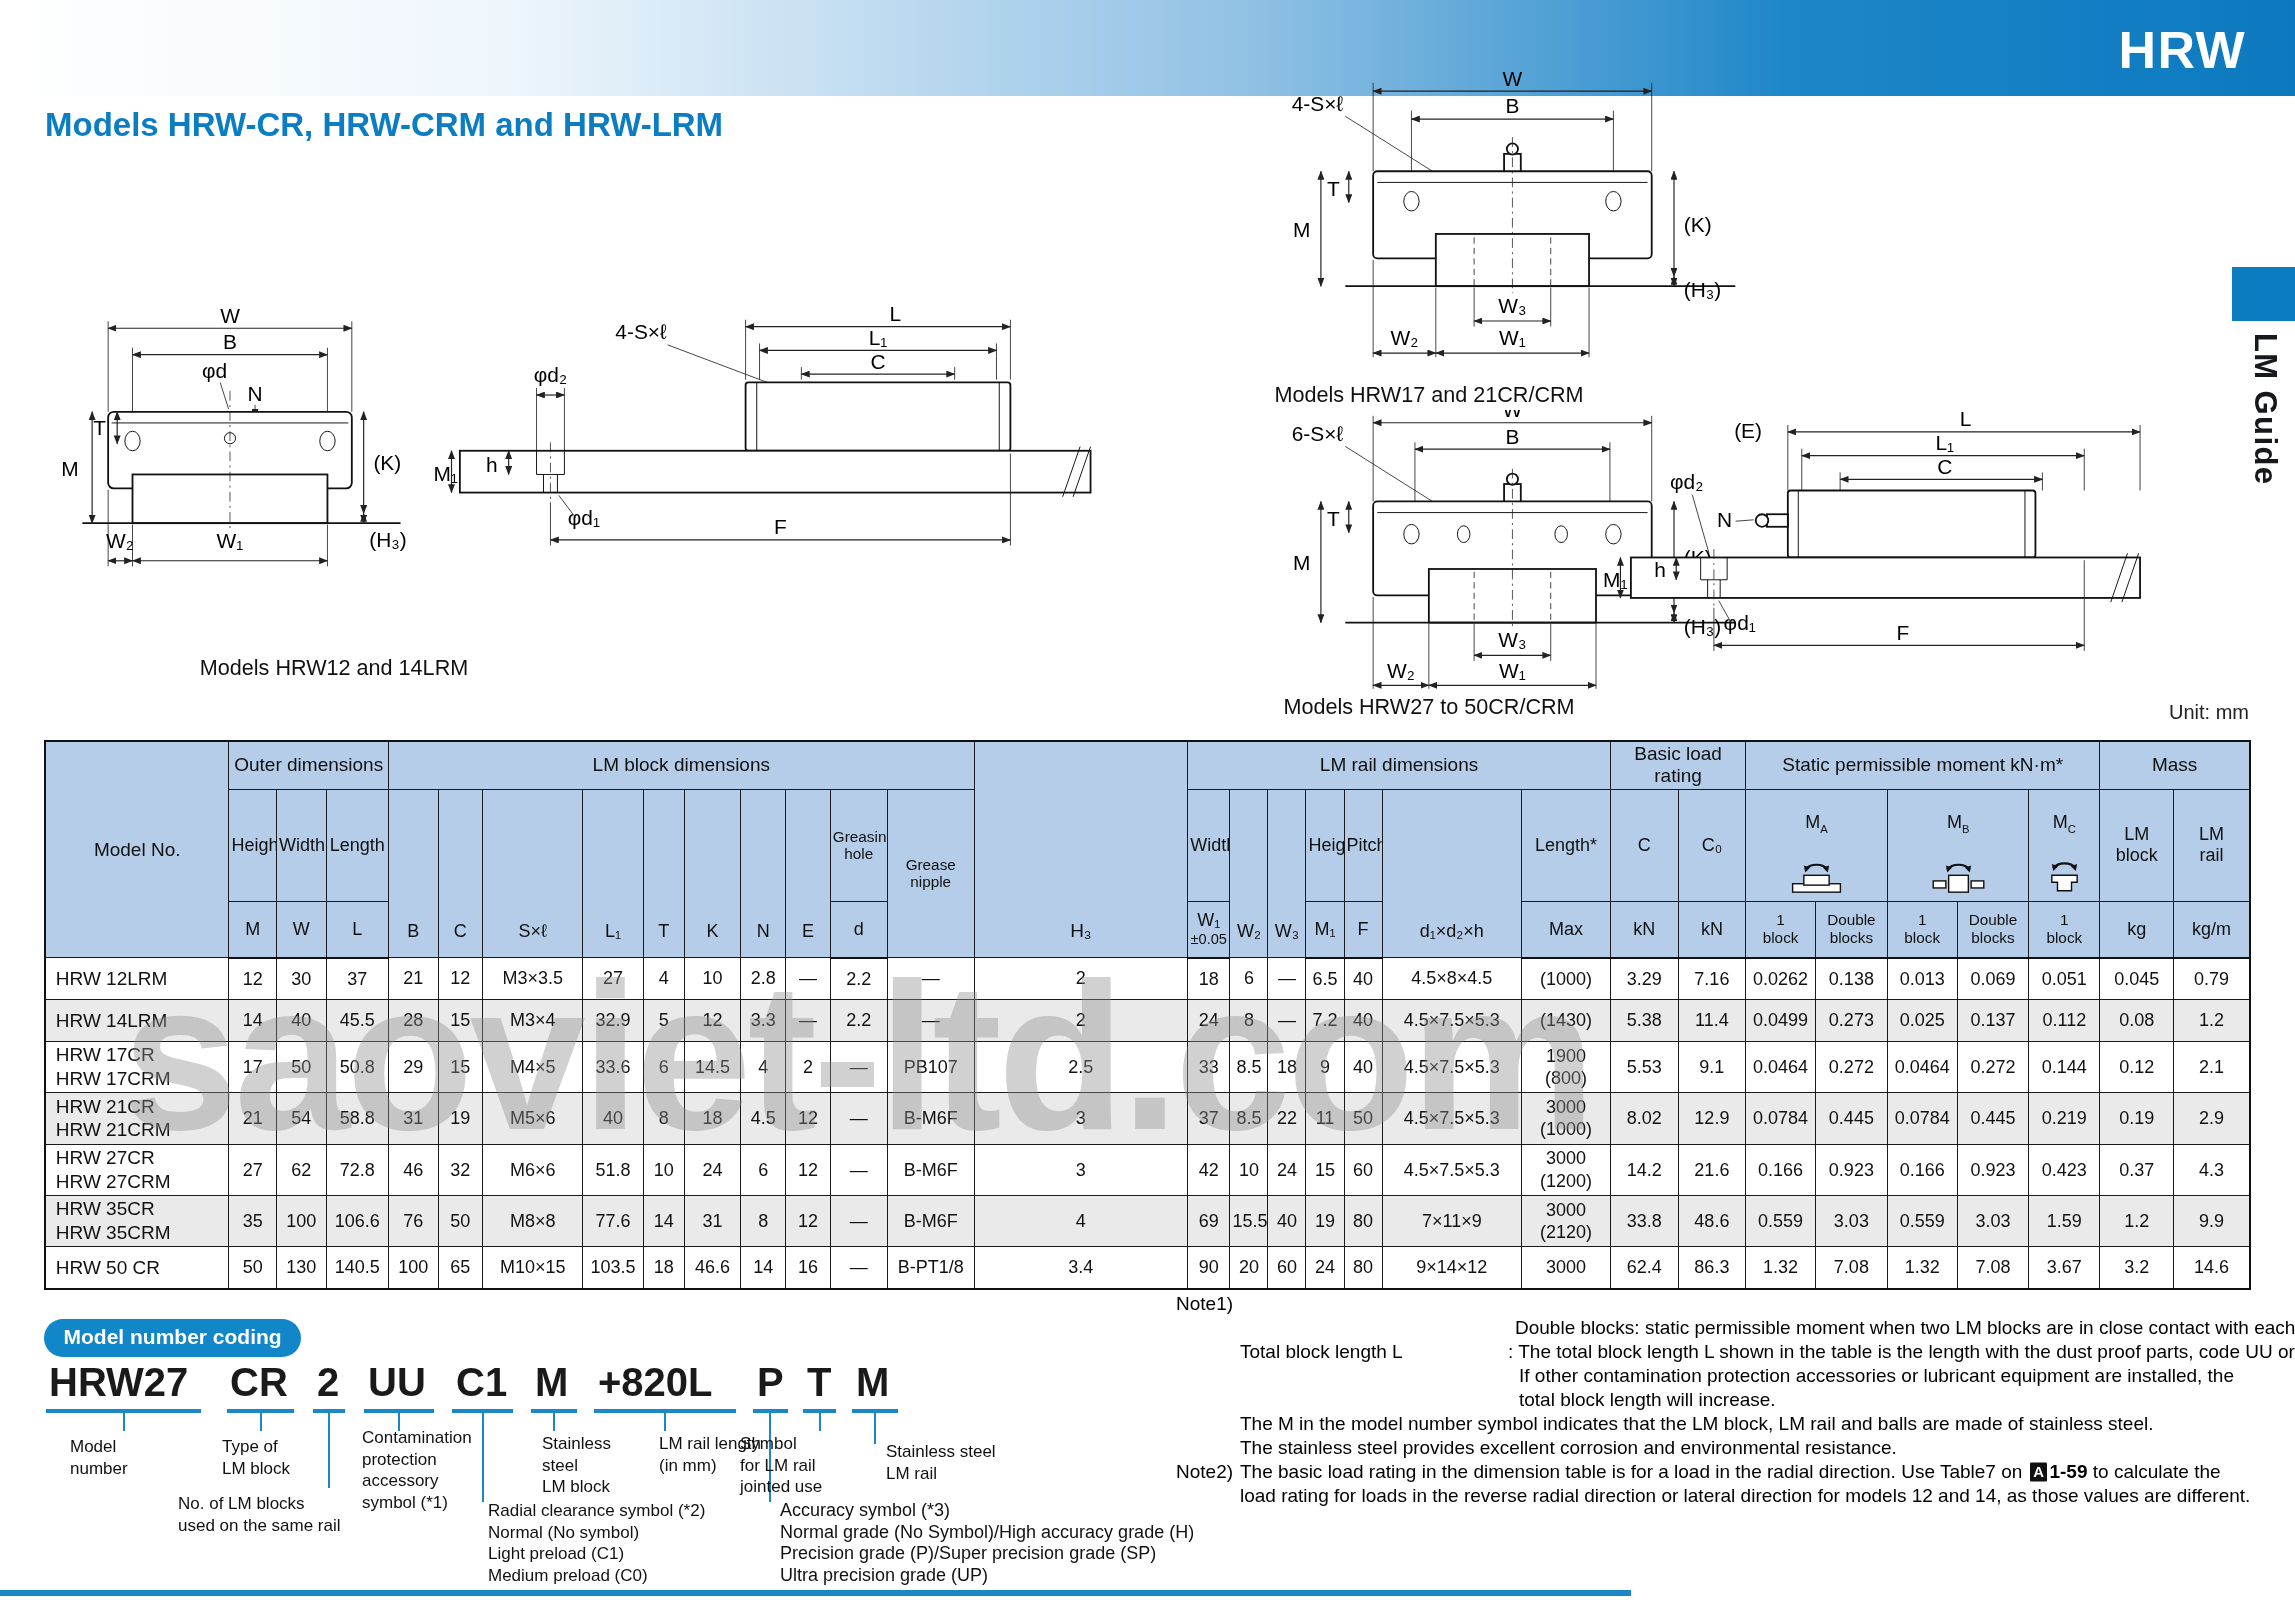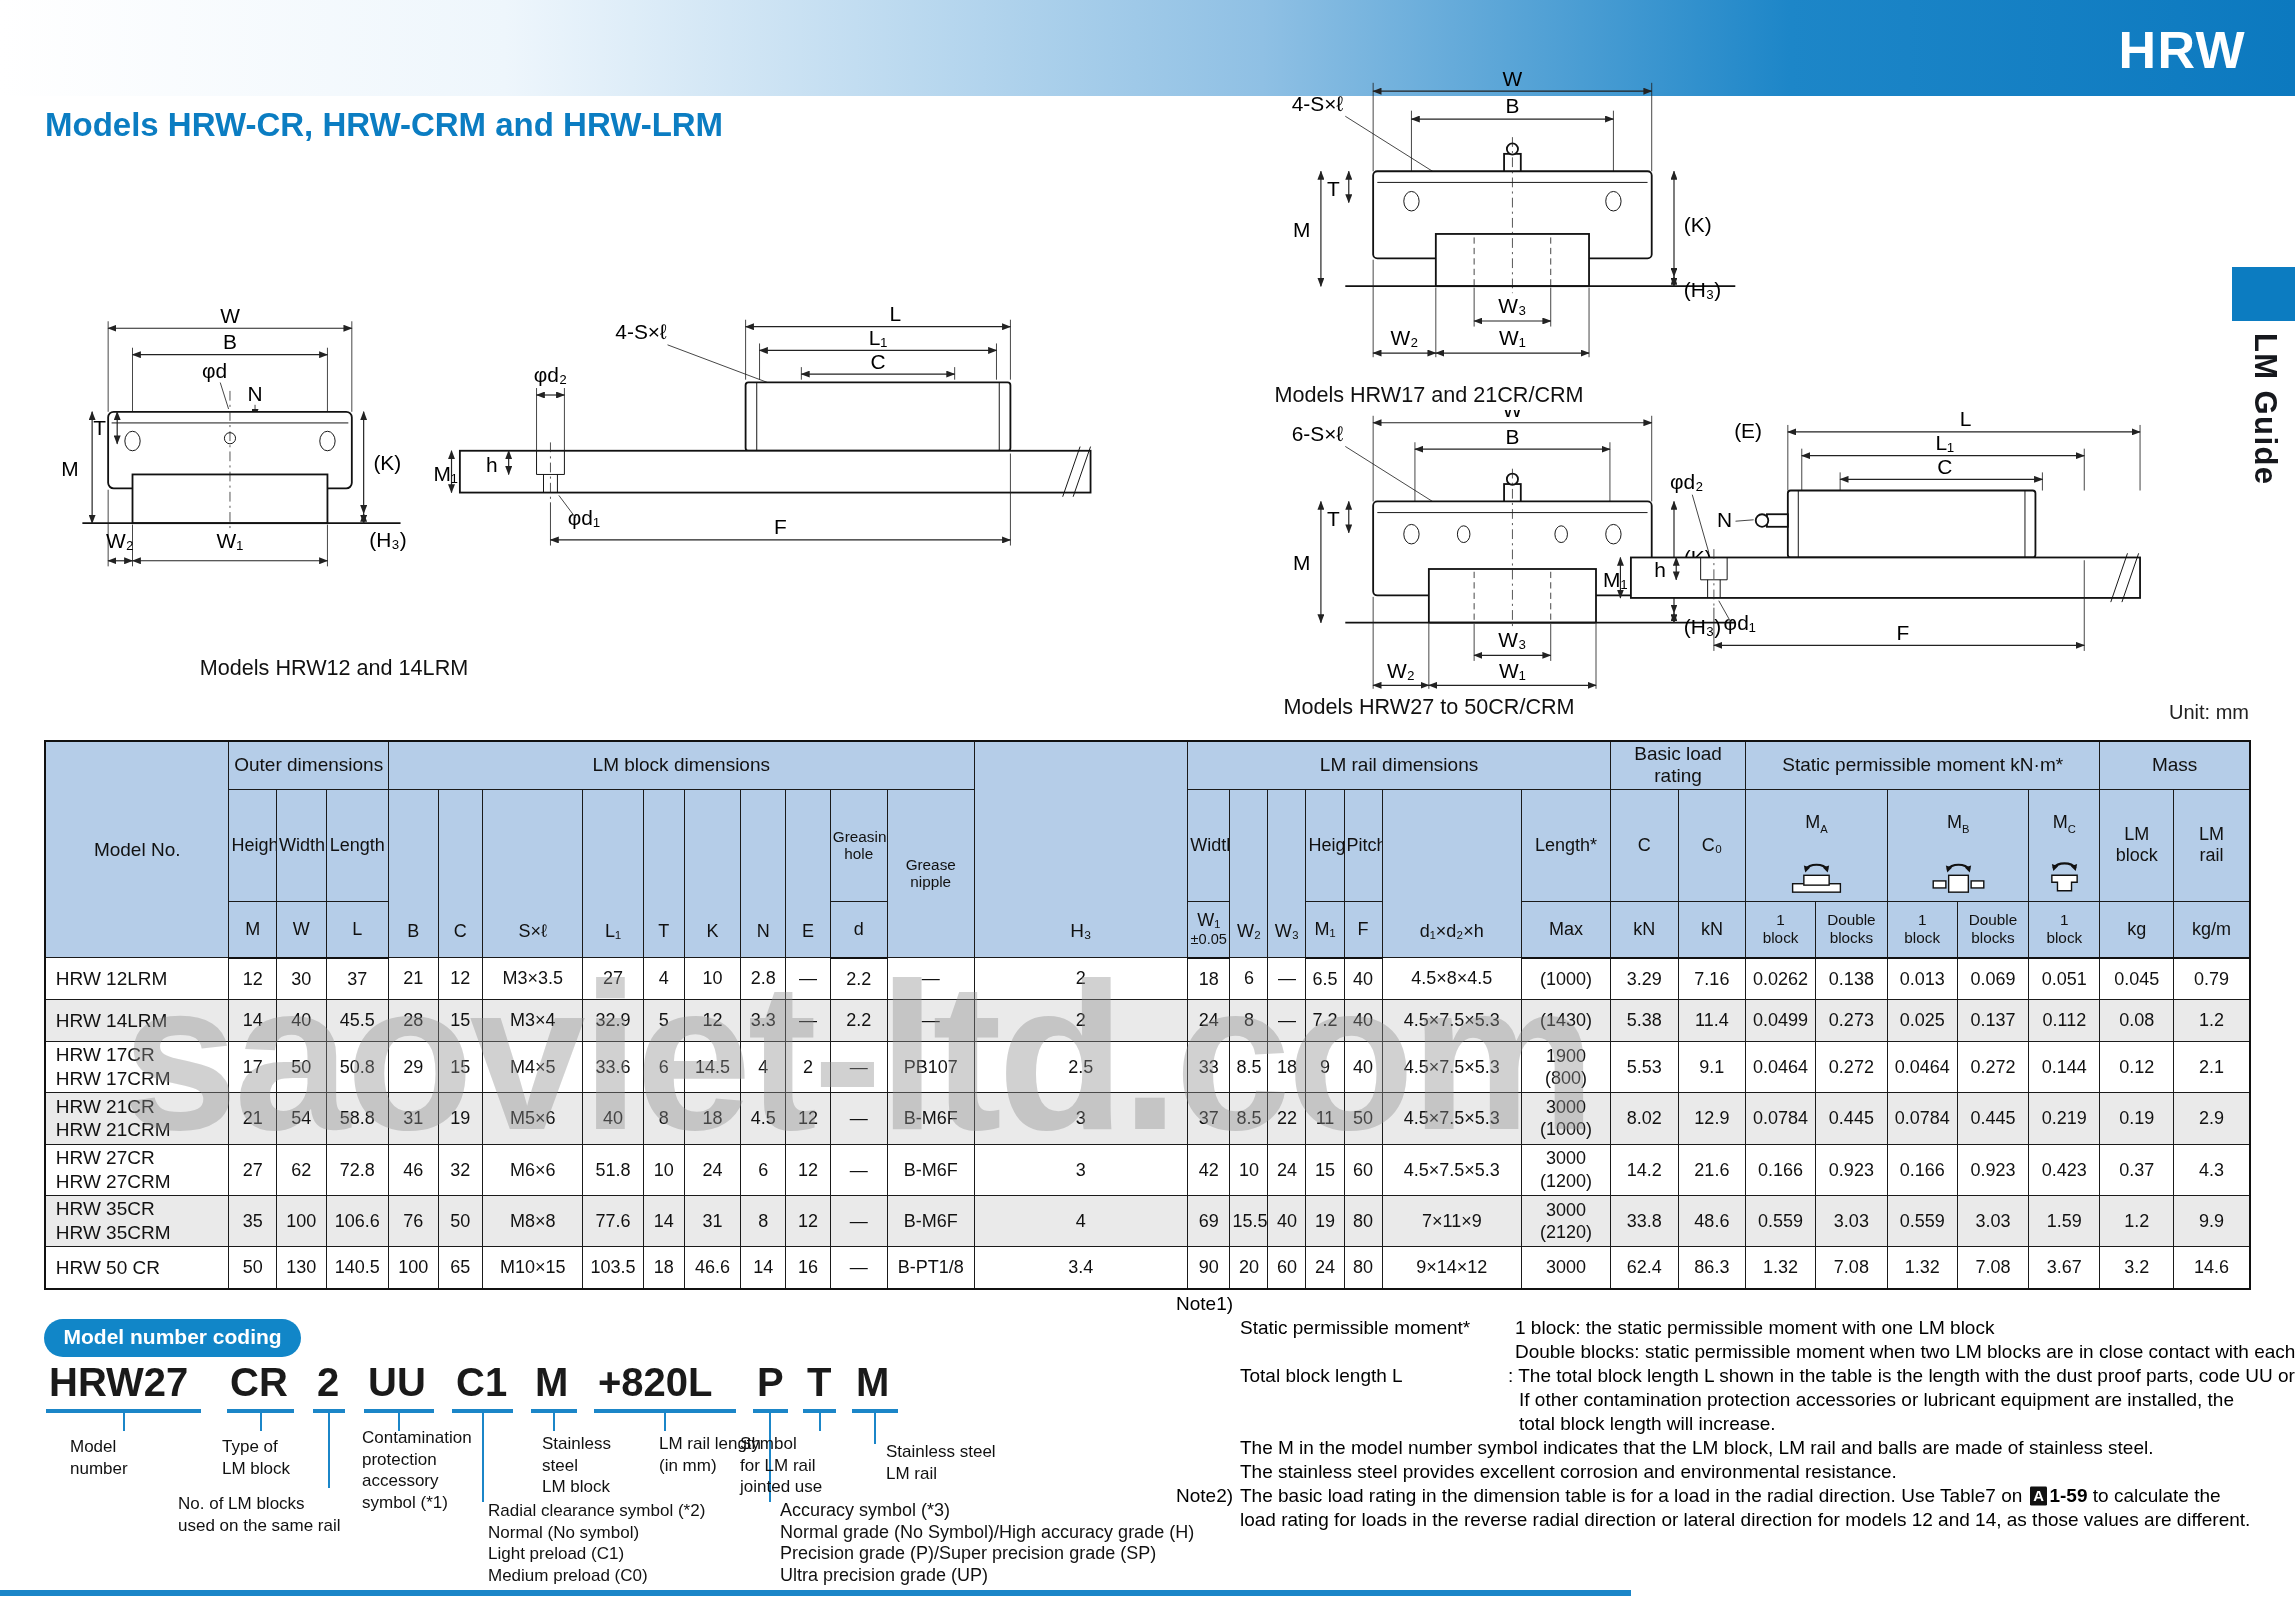--- a/index.html
+++ b/index.html
@@ -741,24 +741,20 @@
 Normal grade (No Symbol)/High accuracy grade (H)
 Precision grade (P)/Super precision grade (SP)
 Ultra precision grade (UP)</div>
 
 
   <div class="notes">
     <div class="nl">
       <span class="abs" style="left:0">Note1)</span>
     </div>
     <div class="nl">
-      <span class="abs" style="left:64px">Static permissible moment*</span>
-      <span class="abs" style="left:339px">1 block: the static permissible moment with one LM block</span>
-    </div>
-    <div class="nl">
       <span class="abs" style="left:339px">Double blocks: static permissible moment when two LM blocks are in close contact with each other</span>
     </div>
     <div class="nl">
       <span class="abs" style="left:64px">Total block length L</span>
       <span class="abs" style="left:332px">: The total block length L shown in the table is the length with the dust proof parts, code UU or SS.</span>
     </div>
     <div class="nl">
       <span class="abs" style="left:343px">If other contamination protection accessories or lubricant equipment are installed, the</span>
     </div>
     <div class="nl">

